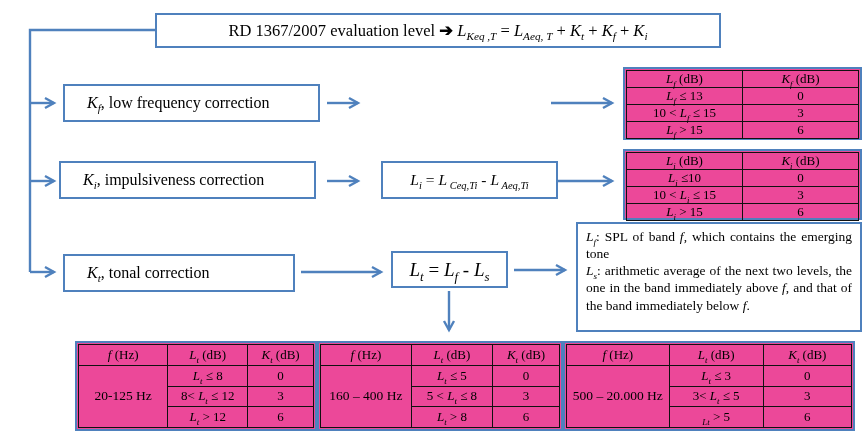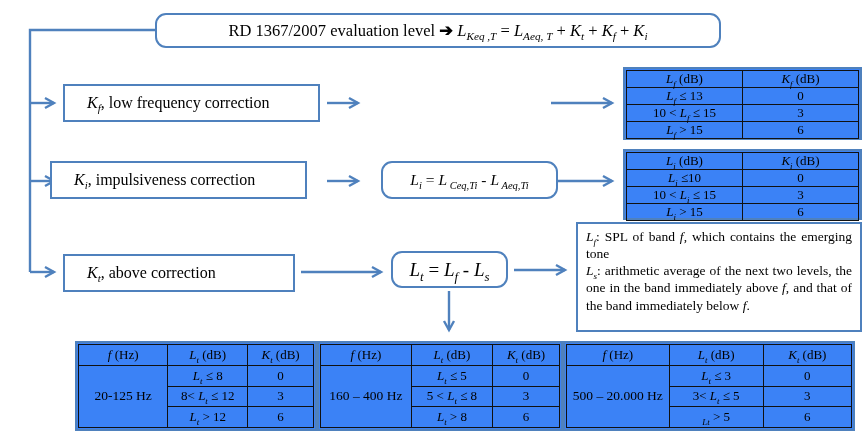--- a/index.html
+++ b/index.html
@@ -9,34 +9,34 @@
   *{box-sizing:border-box;margin:0;padding:0;}
   body{background:#ffffff;font-family:"Liberation Serif", serif;color:var(--ink);}
   .canvas{
     position:relative;width:865px;height:438px;background:#ffffff;overflow:hidden;
   }
   .connectors{position:absolute;left:0;top:0;width:865px;height:438px;pointer-events:none;}
   .box{
     position:absolute;border:2px solid var(--blue);background:#ffffff;
     display:flex;align-items:center;
   }
-  .centered{justify-content:center;text-align:center;border-radius:11px;}
+  .centered{justify-content:center;text-align:center;}
   .top-box{left:155px;top:13px;width:566px;height:35px;font-size:16.5px;}
   .kf-box{left:63px;top:84px;width:257px;height:38px;padding-left:22px;font-size:16px;}
-  .ki-box{left:50px;top:161px;width:257px;height:38px;padding-left:22px;font-size:16px;}
+  .ki-box{left:59px;top:161px;width:257px;height:38px;padding-left:22px;font-size:16px;}
   .kt-box{left:63px;top:254px;width:232px;height:38px;padding-left:22px;font-size:16px;}
   .f1-box{left:368px;top:84px;width:177px;height:38px;font-size:15.5px;}
   .f2-box{left:368px;top:161px;width:177px;height:38px;font-size:15.5px;margin-left:13px;}
   .f3-box{left:391px;top:251px;width:117px;height:37px;font-size:19px;}
   .note-box{
     left:576px;top:222px;width:286px;height:110px;display:block;
     padding:4px 8px;font-size:13.5px;line-height:1.27;text-align:justify;
   }
   .tblwrap{
-    position:absolute;border:2px solid var(--blue);background:#3b82f6;padding:1px;
+    position:absolute;border:2px solid var(--blue);background:#ec4899;padding:1px;
   }
   .kf-tbl{left:623px;top:67px;width:239px;height:73px;}
   .ki-tbl{left:623px;top:149px;width:239px;height:71px;}
   .g1-tbl{left:75px;top:341px;width:242px;height:90px;}
   .g2-tbl{left:317px;top:341px;width:246px;height:90px;}
   .g3-tbl{left:563px;top:341px;width:292px;height:90px;}
   table{width:100%;height:100%;border-collapse:collapse;}
   td,th{
     border:1px solid #111;font-weight:normal;text-align:center;vertical-align:middle;
     font-size:13px;padding:0 2px;
@@ -123,21 +123,21 @@
       </tr>
       <tr>
         <td class="rich"><span style="font-style: italic;">L</span><sub>i</sub><span> &gt; 15</span></td>
         <td>6</td>
       </tr>
     </tbody>
       </table>
   </div>
 
   <div class="box kt-box">
-    <span class="rich"><span style="font-style: italic;">K</span><sub>t</sub><span>, above correction</span></span>
+    <span class="rich"><span style="font-style: italic;">K</span><sub>t</sub><span>, tonal correction</span></span>
   </div>
   <div class="box f3-box centered">
     <span class="rich"><span style="font-style: italic;">L</span><sub>t</sub><span> = </span><span style="font-style: italic;">L</span><sub>f</sub><span> - </span><span style="font-style: italic;">L</span><sub>s</sub></span>
   </div>
   <div class="box note-box">
     <div class="rich"><span style="font-style: italic;">L</span><sub>f</sub><span>: SPL of band </span><span style="font-style: italic;">f</span><span>, which contains the emerging tone</span></div>
     <div class="rich"><span style="font-style: italic;">L</span><sub>s</sub><span>: arithmetic average of the next two levels, the one in the band immediately above </span><span style="font-style: italic;">f</span><span>, and that of the band immediately below </span><span style="font-style: italic;">f</span><span>.</span></div>
   </div>
 
   <div class="tblwrap g1-tbl">

